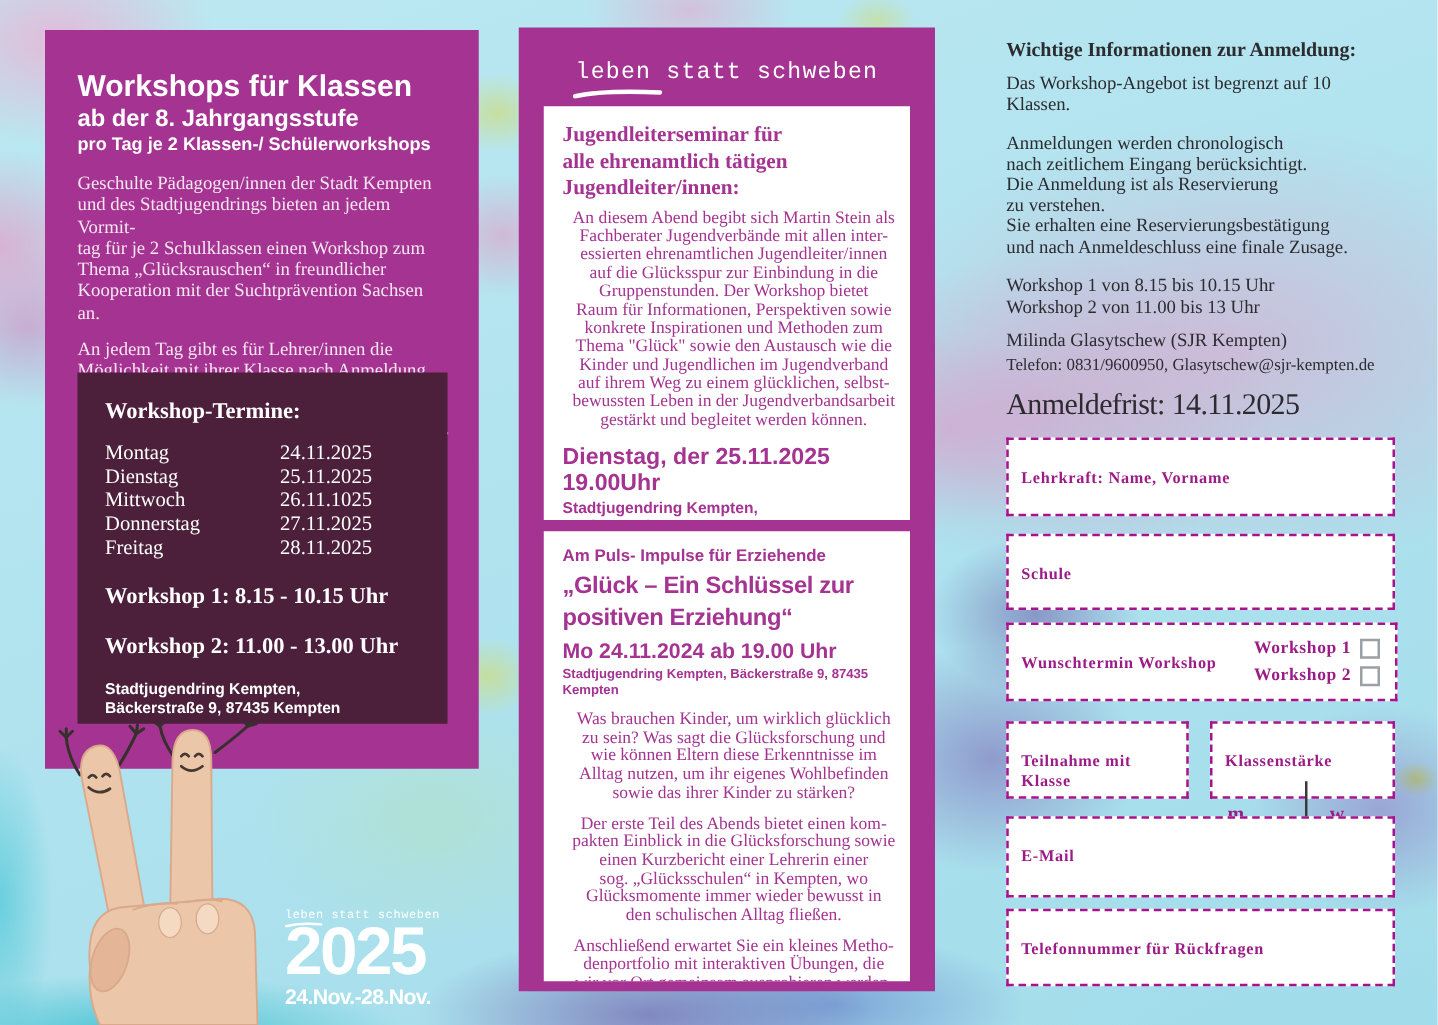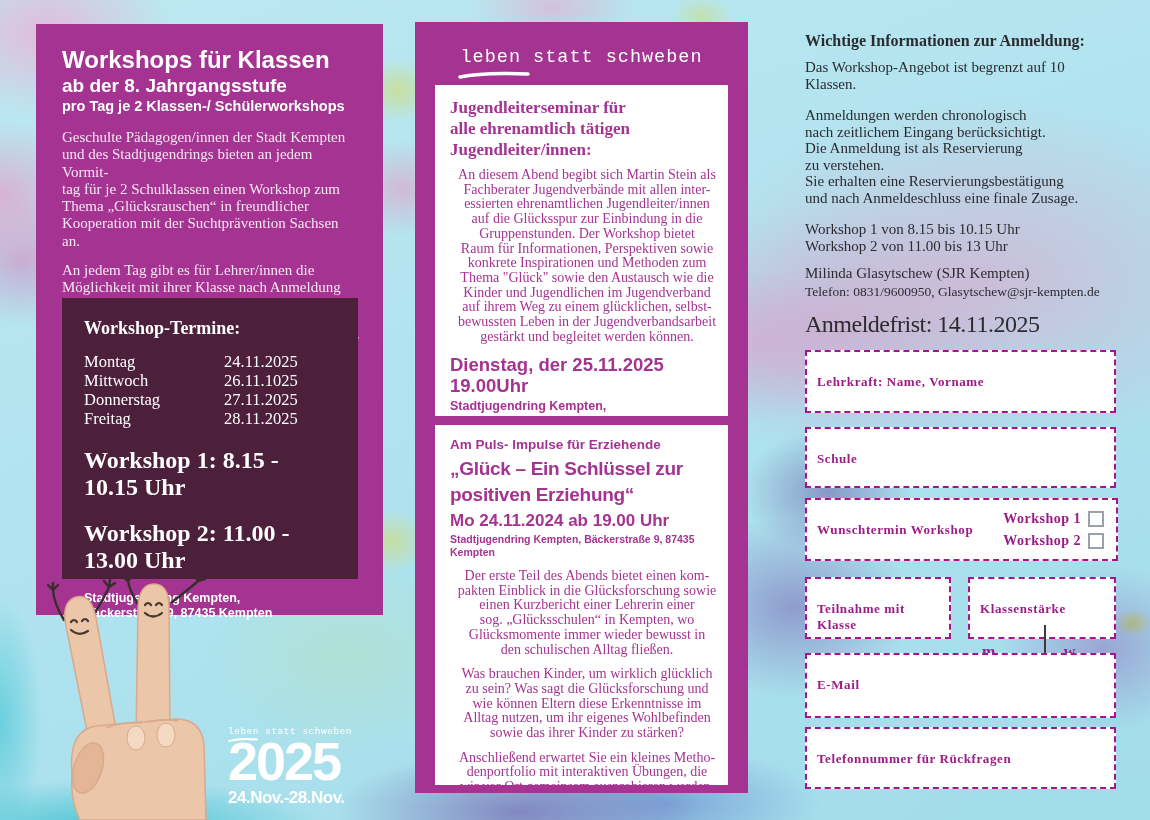--- a/index.html
+++ b/index.html
@@ -28,32 +28,32 @@
       radial-gradient(300px 70px at 10% 101%, rgba(55,190,205,.85),  rgba(55,190,205,0) 70%),
       radial-gradient(60px 180px at 0% 88%,  rgba(60,195,210,.6),    rgba(60,195,210,0) 70%),
       radial-gradient(340px 160px at 92% 102%, rgba(160,220,235,.95), rgba(160,220,235,0) 70%),
       radial-gradient(200px 140px at 30% 80%, rgba(180,225,190,.5),  rgba(180,225,190,0) 70%),
       linear-gradient(160deg, #bce8f1 0%, #aee2ee 55%, #a3dcea 100%);
   }
   .pre   { white-space:pre-line; }
 
   
   .panel-left { position:absolute; left:36px; top:24px; width:347px; height:591px;
-    background:#a43391; color:#fff; padding:22px 24px 0 26px; }
+    background:#a43391; color:#fff; padding:32px 24px 0 26px; }
   .pl-title    { font-size:24px; font-weight:bold; line-height:28px; }
   .pl-subtitle { font-size:19px; font-weight:bold; line-height:23px; }
   .pl-tagline  { font-size:14.5px; font-weight:bold; line-height:18px; margin-bottom:14px; }
   .pl-para { font-family:"Liberation Serif", serif; font-size:15px; line-height:17.3px;
     color:#f6e7f2; margin-top:12px; }
   .termine-box { position:absolute; left:26px; top:274px; width:296px; height:281px;
     background:#4c1f3a; color:#fff; padding:20px 20px 0 22px; }
   .tb-heading { font-family:"Liberation Serif", serif; font-weight:bold; font-size:18px; margin-bottom:13px; }
   .tb-row { display:flex; font-family:"Liberation Serif", serif; font-size:16.5px; line-height:19px;gap:28px; }
   .tb-day { width:112px; }
-  .tb-ws { font-family:"Liberation Serif", serif; font-weight:bold; font-size:24px; margin-top:19px; }
+  .tb-ws { font-family:"Liberation Serif", serif; font-weight:bold; font-size:18px; margin-top:19px; }
   .tb-addr { font-size:12.5px; font-weight:bold; line-height:15px; margin-top:17px; }
 
   
   .hand { position:absolute; left:46px; top:578px; width:205px; height:242px; }
 
   
   .badge { position:absolute; left:228px; top:726px; color:#fff; }
   .badge-logo { font-family:"Liberation Mono", monospace; font-size:9.5px; letter-spacing:.5px;
     position:relative; }
   .badge-logo .swoosh { position:absolute; left:0; top:11px; width:30px; height:5px; }
@@ -137,20 +137,24 @@
 oder den Workshop 2 von 11.00 bis 13 Uhr in der
 Bäckerstraße 9 zu besuchen.</p>
 
     <div class="termine-box">
       <div class="tb-heading">Workshop-Termine:</div>
       <div class="tb-row">
         <span class="tb-day">Montag</span>
         <span>24.11.2025</span>
       </div>
       <div class="tb-row">
+        <span class="tb-day">Dienstag</span>
+        <span>25.11.2025</span>
+      </div>
+      <div class="tb-row">
         <span class="tb-day">Mittwoch</span>
         <span>26.11.1025</span>
       </div>
       <div class="tb-row">
         <span class="tb-day">Donnerstag</span>
         <span>27.11.2025</span>
       </div>
       <div class="tb-row">
         <span class="tb-day">Freitag</span>
         <span>28.11.2025</span>
@@ -242,31 +246,31 @@
       <div class="small-addr pre">Stadtjugendring Kempten,
 Bäckerstraße 9, 87435 Kempten</div>
     </div>
 
     <div class="mid-box box2">
       <div class="b2-kicker">Am Puls- Impulse für Erziehende</div>
       <div class="b2-title pre">„Glück – Ein Schlüssel zur
 positiven Erziehung“</div>
       <div class="b2-datetime">Mo 24.11.2024 ab 19.00 Uhr</div>
       <div class="b2-addr">Stadtjugendring Kempten, Bäckerstraße 9, 87435 Kempten</div>
+      <p class="mid-para b2-para pre">Was brauchen Kinder, um wirklich glücklich
+zu sein? Was sagt die Glücksforschung und
+wie können Eltern diese Erkenntnisse im
+Alltag nutzen, um ihr eigenes Wohlbefinden
+sowie das ihrer Kinder zu stärken?</p>
       <p class="mid-para b2-para pre">Der erste Teil des Abends bietet einen kom-
 pakten Einblick in die Glücksforschung sowie
 einen Kurzbericht einer Lehrerin einer
 sog. „Glücksschulen“ in Kempten, wo
 Glücksmomente immer wieder bewusst in
 den schulischen Alltag fließen.</p>
-      <p class="mid-para b2-para pre">Was brauchen Kinder, um wirklich glücklich
-zu sein? Was sagt die Glücksforschung und
-wie können Eltern diese Erkenntnisse im
-Alltag nutzen, um ihr eigenes Wohlbefinden
-sowie das ihrer Kinder zu stärken?</p>
       <p class="mid-para b2-para pre">Anschließend erwartet Sie ein kleines Metho-
 denportfolio mit interaktiven Übungen, die
 wir vor Ort gemeinsam ausprobieren werden.</p>
     </div>
   </section>
 
   <section class="panel-right">
     <h2 class="pr-heading">Wichtige Informationen zur Anmeldung:</h2>
     <p class="pr-para pr-p1 pre">Das Workshop-Angebot ist begrenzt auf 10
 Klassen.</p>

